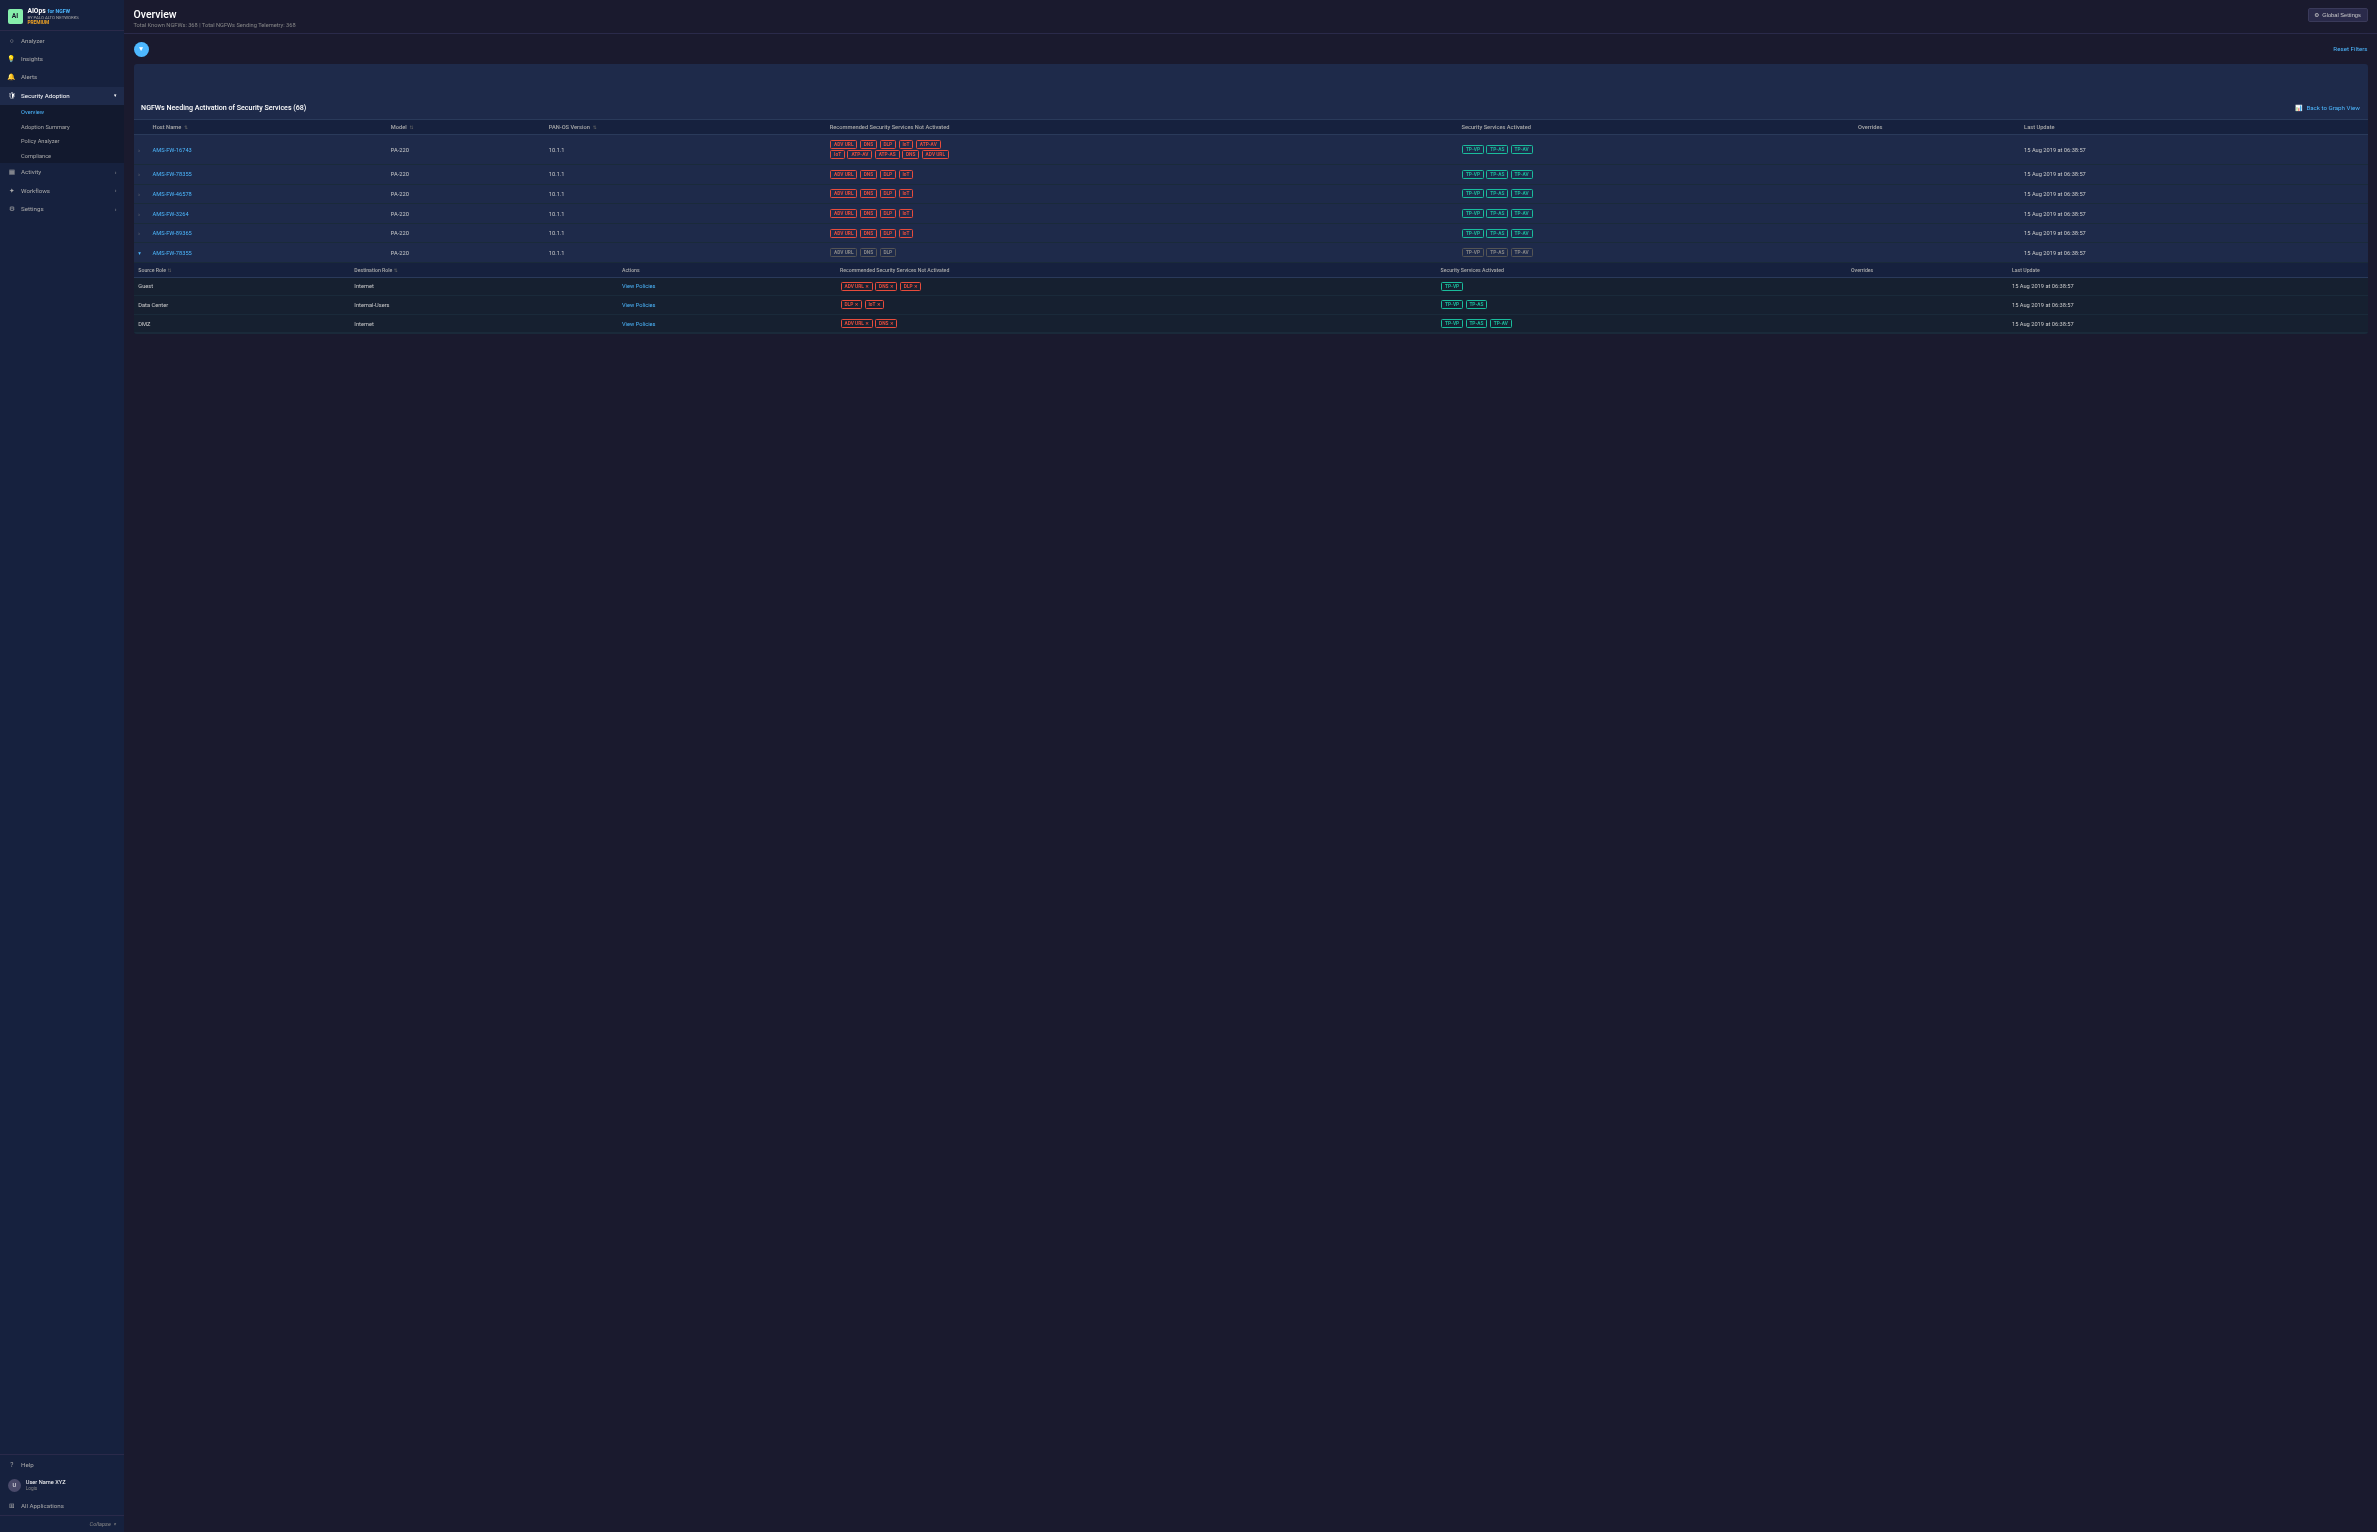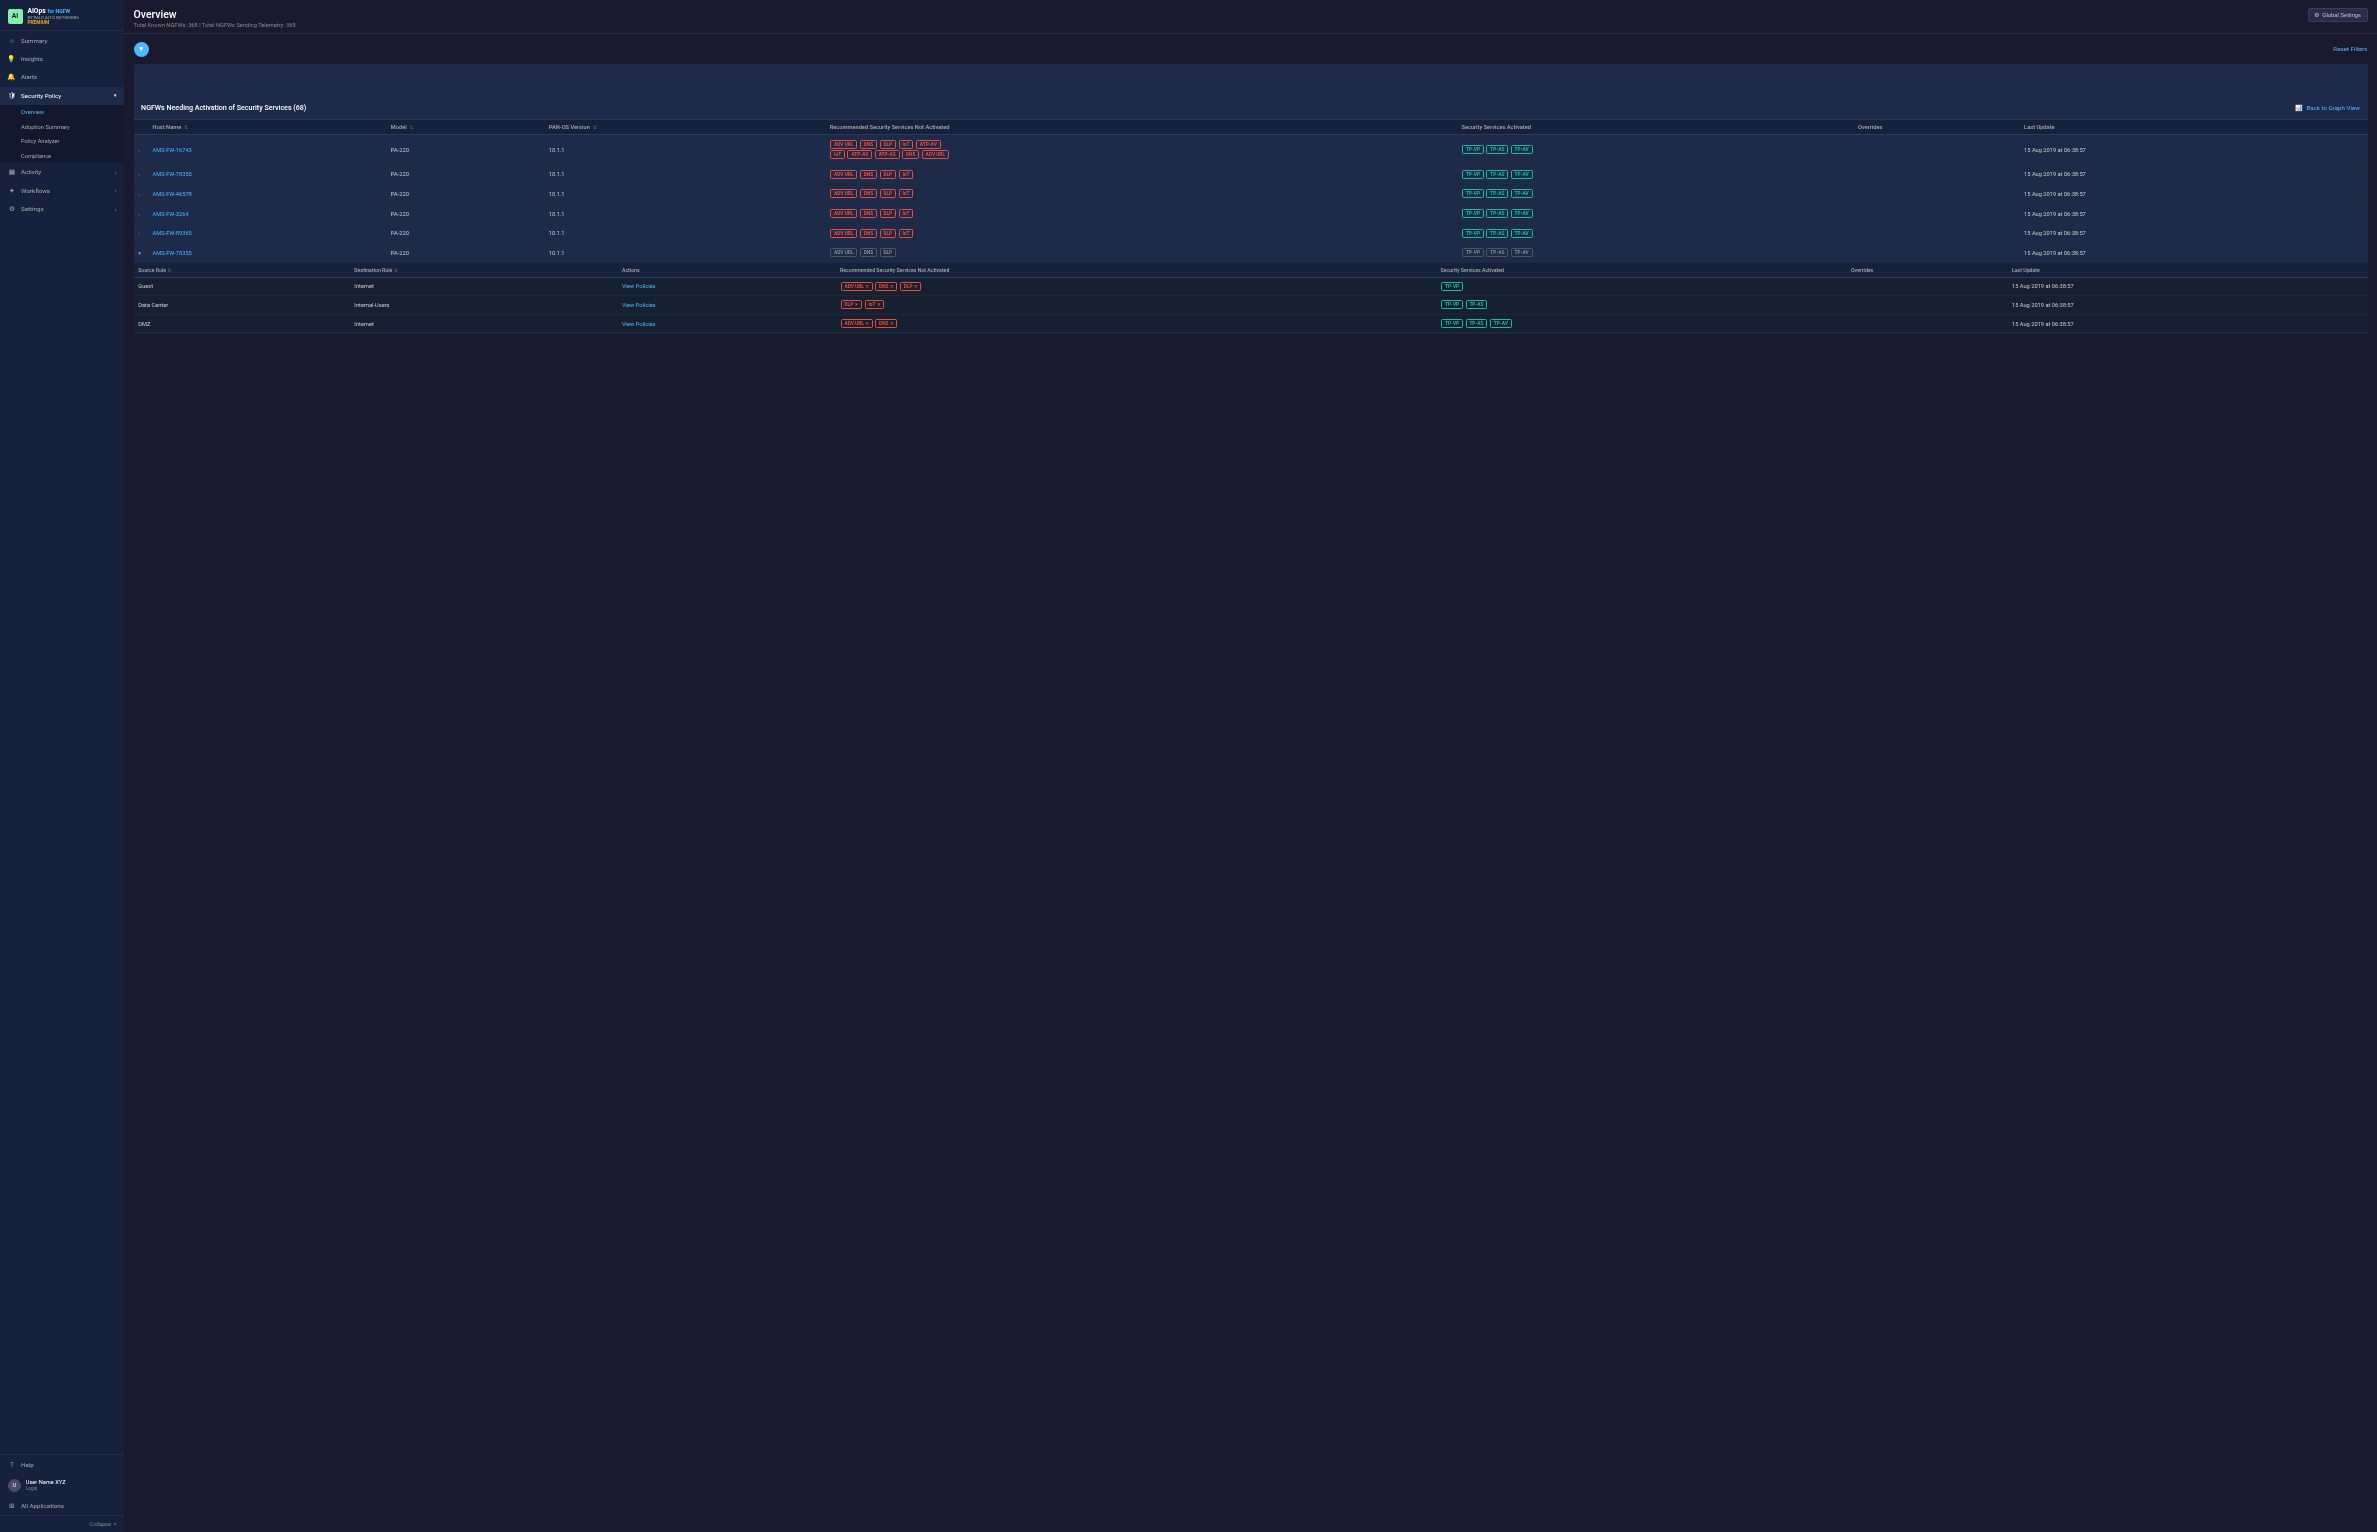--- a/index.html
+++ b/index.html
@@ -102,33 +102,33 @@
         <span style="font-size:5.2px; color:#4db8ff; font-weight:bold;">for NGFW</span>
       </div>
       <span class="logo-subtitle">BY PALO ALTO NETWORKS</span>
       <span class="logo-premium">PREMIUM</span>
     </div>
   </div>
 
   <nav>
     <div class="nav-item">
       <span class="nav-icon">○</span>
-      <span class="nav-label">Summary</span>
+      <span class="nav-label">Analyzer</span>
     </div>
     <div class="nav-item">
       <span class="nav-icon">💡</span>
       <span class="nav-label">Insights</span>
     </div>
     <div class="nav-item">
       <span class="nav-icon">🔔</span>
       <span class="nav-label">Alerts</span>
     </div>
     <div class="nav-item active">
       <span class="nav-icon">🛡</span>
-      <span class="nav-label">Security Policy</span>
+      <span class="nav-label">Security Adoption</span>
       <span class="nav-arrow">▾</span>
     </div>
     <div class="sub-nav">
       <div class="sub-nav-item active">Overview</div>
       <div class="sub-nav-item">Adoption Summary</div>
       <div class="sub-nav-item">Policy Analyzer</div>
       <div class="sub-nav-item">Compliance</div>
     </div>
     <div class="nav-item">
       <span class="nav-icon">▦</span>

